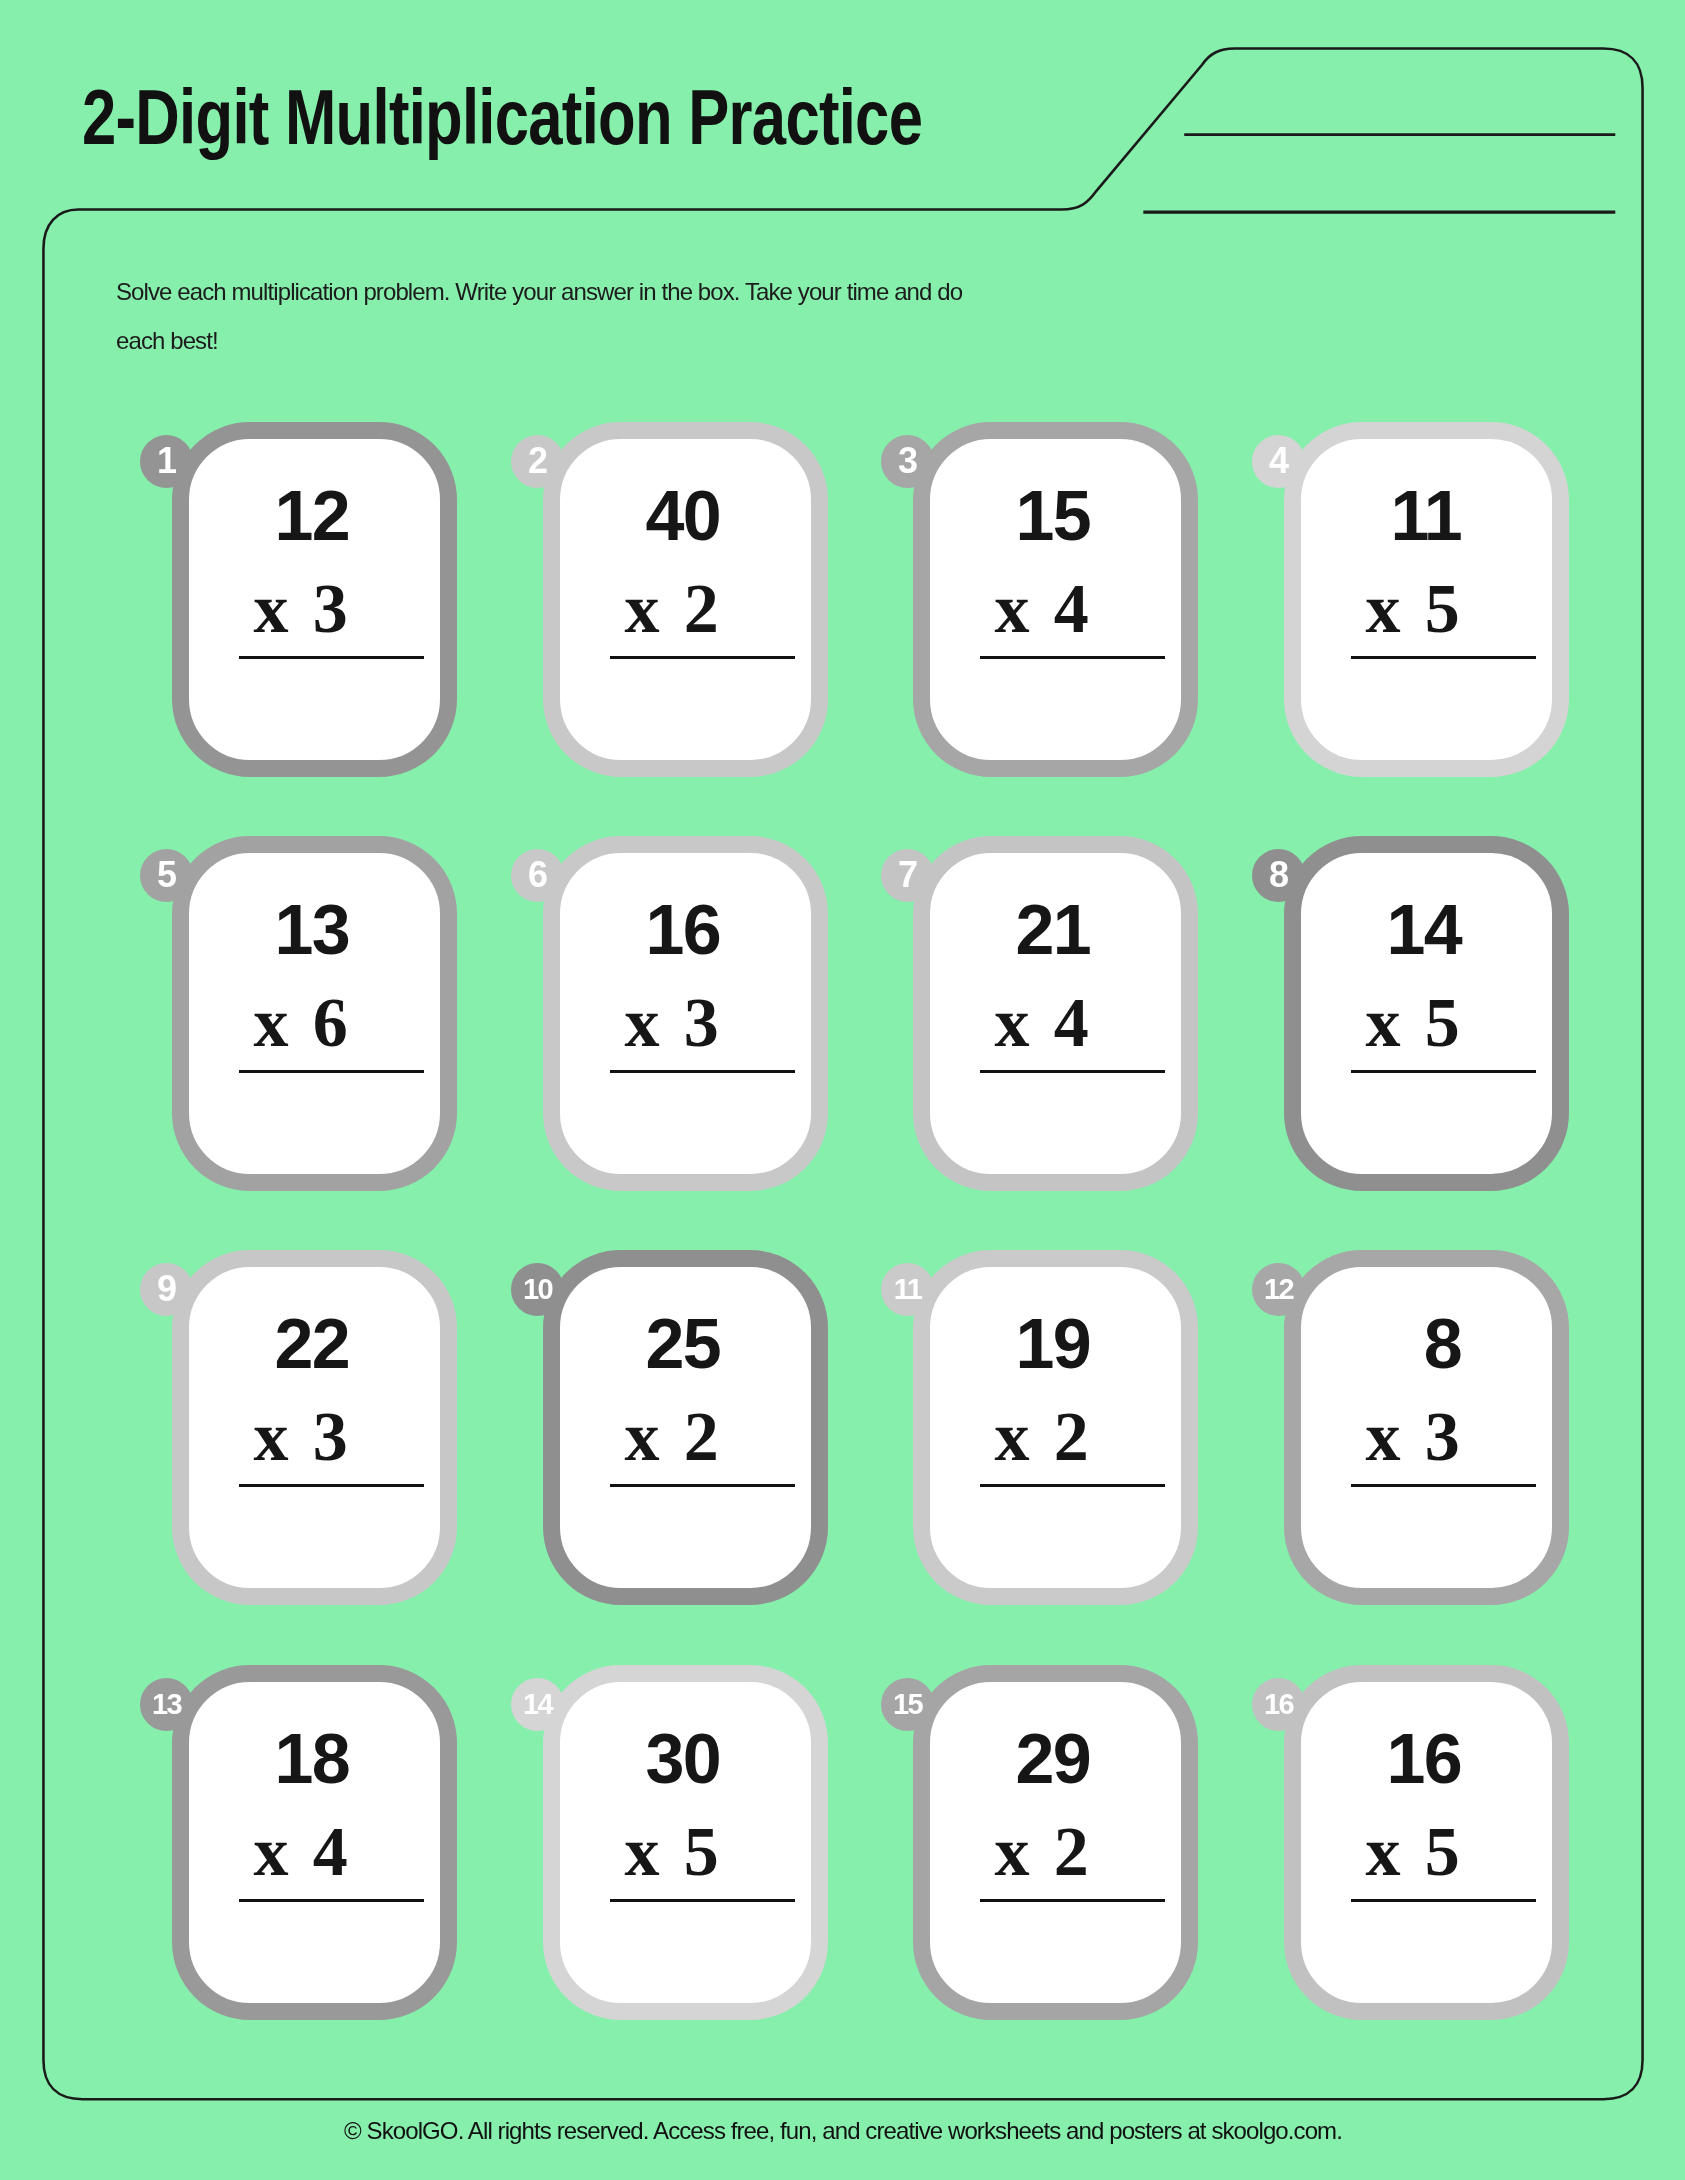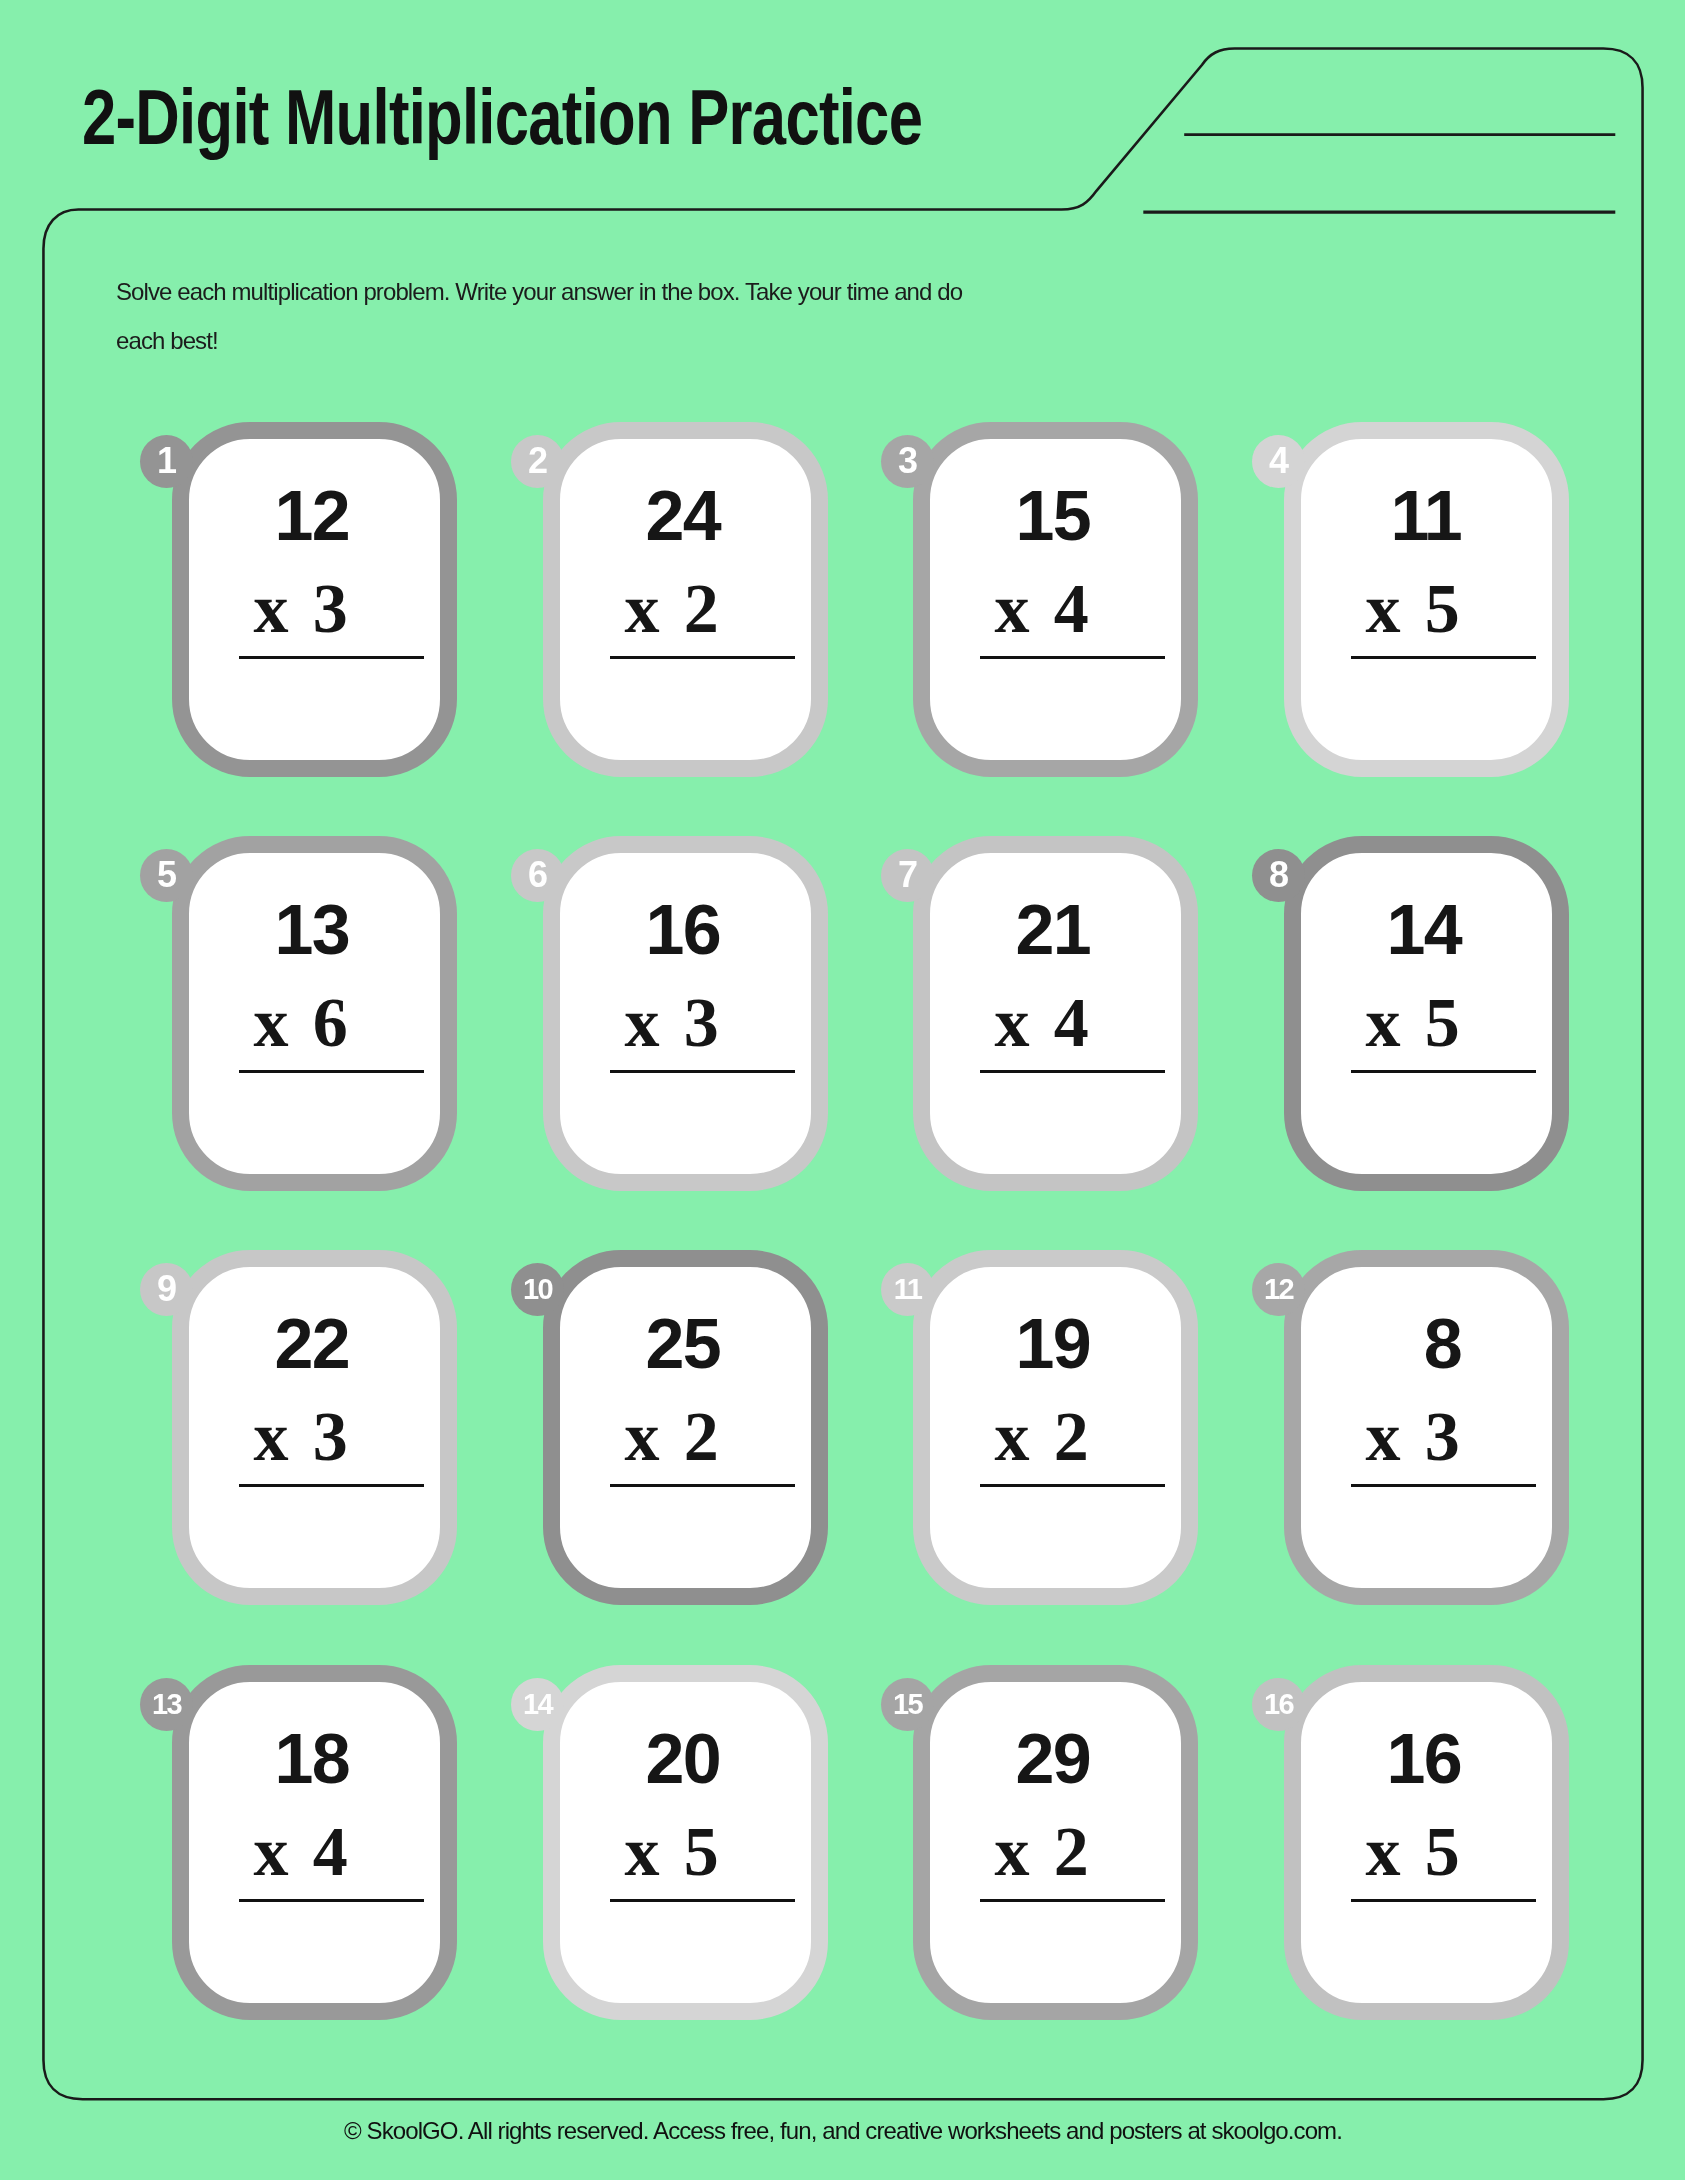--- a/index.html
+++ b/index.html
@@ -66,21 +66,21 @@
   <div class="problem" style="left: 172px; top: 422px; --tone: #949494;">
     <div class="badge">1</div>
     <div class="n1">12</div>
     <div class="n2">x 3</div>
     <div class="answer-line"></div>
     <div class="answer-space"></div>
   </div>
 
   <div class="problem" style="left: 543px; top: 422px; --tone: #c8c8c8;">
     <div class="badge">2</div>
-    <div class="n1">24</div>
+    <div class="n1">40</div>
     <div class="n2">x 2</div>
     <div class="answer-line"></div>
     <div class="answer-space"></div>
   </div>
 
   <div class="problem" style="left: 913px; top: 422px; --tone: #a6a6a6;">
     <div class="badge">3</div>
     <div class="n1">15</div>
     <div class="n2">x 4</div>
     <div class="answer-line"></div>
@@ -162,21 +162,21 @@
   <div class="problem" style="left: 172px; top: 1665px; --tone: #999999;">
     <div class="badge two">13</div>
     <div class="n1">18</div>
     <div class="n2">x 4</div>
     <div class="answer-line"></div>
     <div class="answer-space"></div>
   </div>
 
   <div class="problem" style="left: 543px; top: 1665px; --tone: #d5d5d5;">
     <div class="badge two">14</div>
-    <div class="n1">20</div>
+    <div class="n1">30</div>
     <div class="n2">x 5</div>
     <div class="answer-line"></div>
     <div class="answer-space"></div>
   </div>
 
   <div class="problem" style="left: 913px; top: 1665px; --tone: #a5a5a5;">
     <div class="badge two">15</div>
     <div class="n1">29</div>
     <div class="n2">x 2</div>
     <div class="answer-line"></div>

